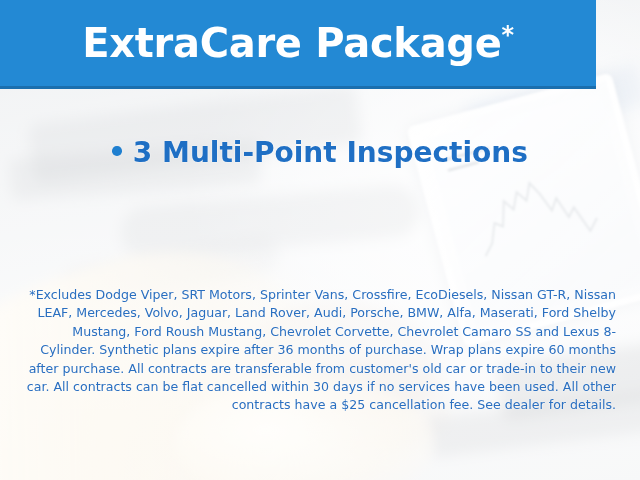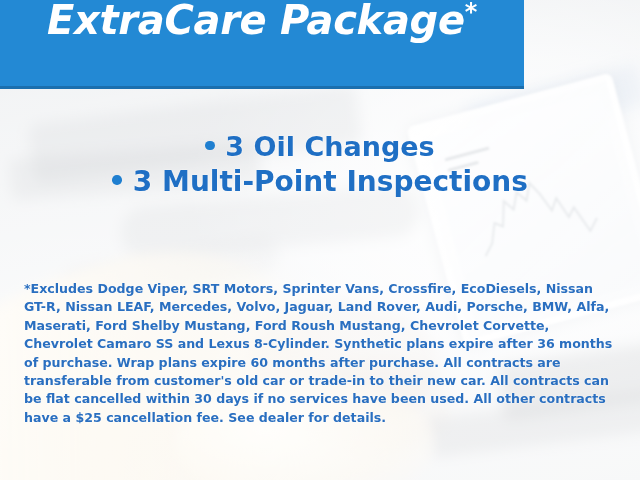--- a/index.html
+++ b/index.html
@@ -134,30 +134,29 @@
         rgba(255,255,255,0.62) 35%,
         rgba(255,255,255,0.66) 65%,
         rgba(255,255,255,0.60) 100%);
   }
 
   
   .header-banner {
     position: absolute;
     left: 0;
     top: 0;
-    width: 524px;
+    width: 596px;
     height: 89px;
     background: #2389d4;
     display: flex;
-    align-items: flex-start;
+    align-items: center;
     justify-content: center;
     box-sizing: border-box;
     border-bottom: 3px solid #1b6fae;
     z-index: 5;
-    font-style: italic;
   }
   .header-title {
     color: #ffffff;
     font-size: 40px;
     font-weight: bold;
     letter-spacing: -0.3px;
     line-height: 1;
     white-space: nowrap;
     font-family: "DejaVu Sans", "Liberation Sans", sans-serif;
   }
@@ -195,27 +194,27 @@
     background: #1f7fd0;
     border-radius: 50%;
     vertical-align: 0.22em;
     margin-right: 0.40em;
   }
 
   
   .fine-print {
     position: absolute;
     left: 24px;
-    top: 280px;
+    top: 286px;
     width: 592px;
     z-index: 4;
-    text-align: left;
+    text-align: right;
     color: #2a6fc0;
     font-size: 12.6px;
-    font-weight: bold;
+    font-weight: normal;
     line-height: 1.46;
     font-family: "DejaVu Sans", "Liberation Sans", sans-serif;
     text-shadow: 0 0 2px rgba(255,255,255,0.9);
   }
 </style>
 </head>
 <body>
 
 <div class="promo-card">
 
@@ -249,23 +248,20 @@
     <div class="bg-veil"></div>
   </div>
 
   <div class="header-banner">
     <div class="header-title">
       <span>ExtraCare Package</span><span class="star">*</span>
     </div>
   </div>
 
   <div class="benefits">
-    <div class="benefit-row r1">
-      <span class="benefit-dot"></span><span>3 Oil Changes</span>
-    </div>
     <div class="benefit-row r3">
       <span class="benefit-dot"></span><span>3 Multi-Point Inspections</span>
     </div>
   </div>
 
   <div class="fine-print">*Excludes Dodge Viper, SRT Motors, Sprinter Vans, Crossfire, EcoDiesels, Nissan GT-R, Nissan LEAF, Mercedes, Volvo, Jaguar, Land Rover, Audi, Porsche, BMW, Alfa, Maserati, Ford Shelby Mustang, Ford Roush Mustang, Chevrolet Corvette, Chevrolet Camaro SS and Lexus 8-Cylinder. Synthetic plans expire after 36 months of purchase. Wrap plans expire 60 months after purchase. All contracts are transferable from customer's old car or trade-in to their new car. All contracts can be flat cancelled within 30 days if no services have been used. All other contracts have a $25 cancellation fee. See dealer for details.</div>
 
 </div>
 
 </body></html>

